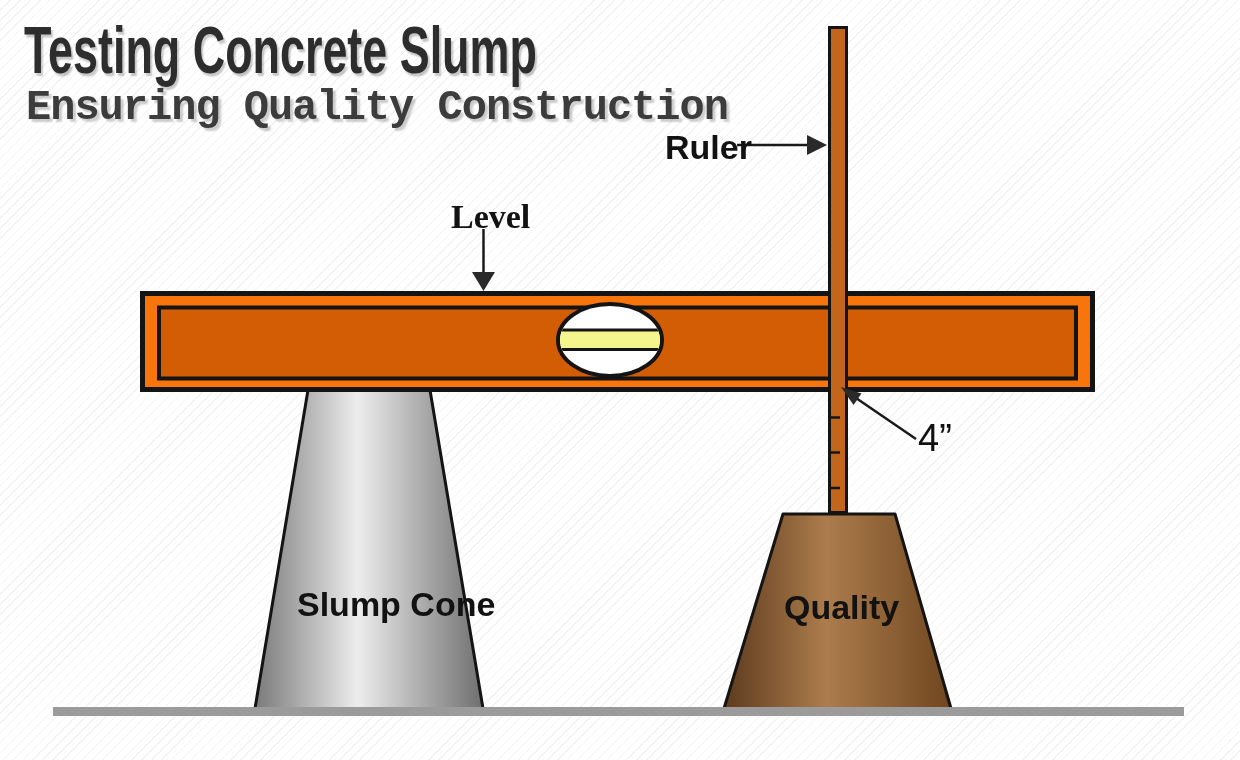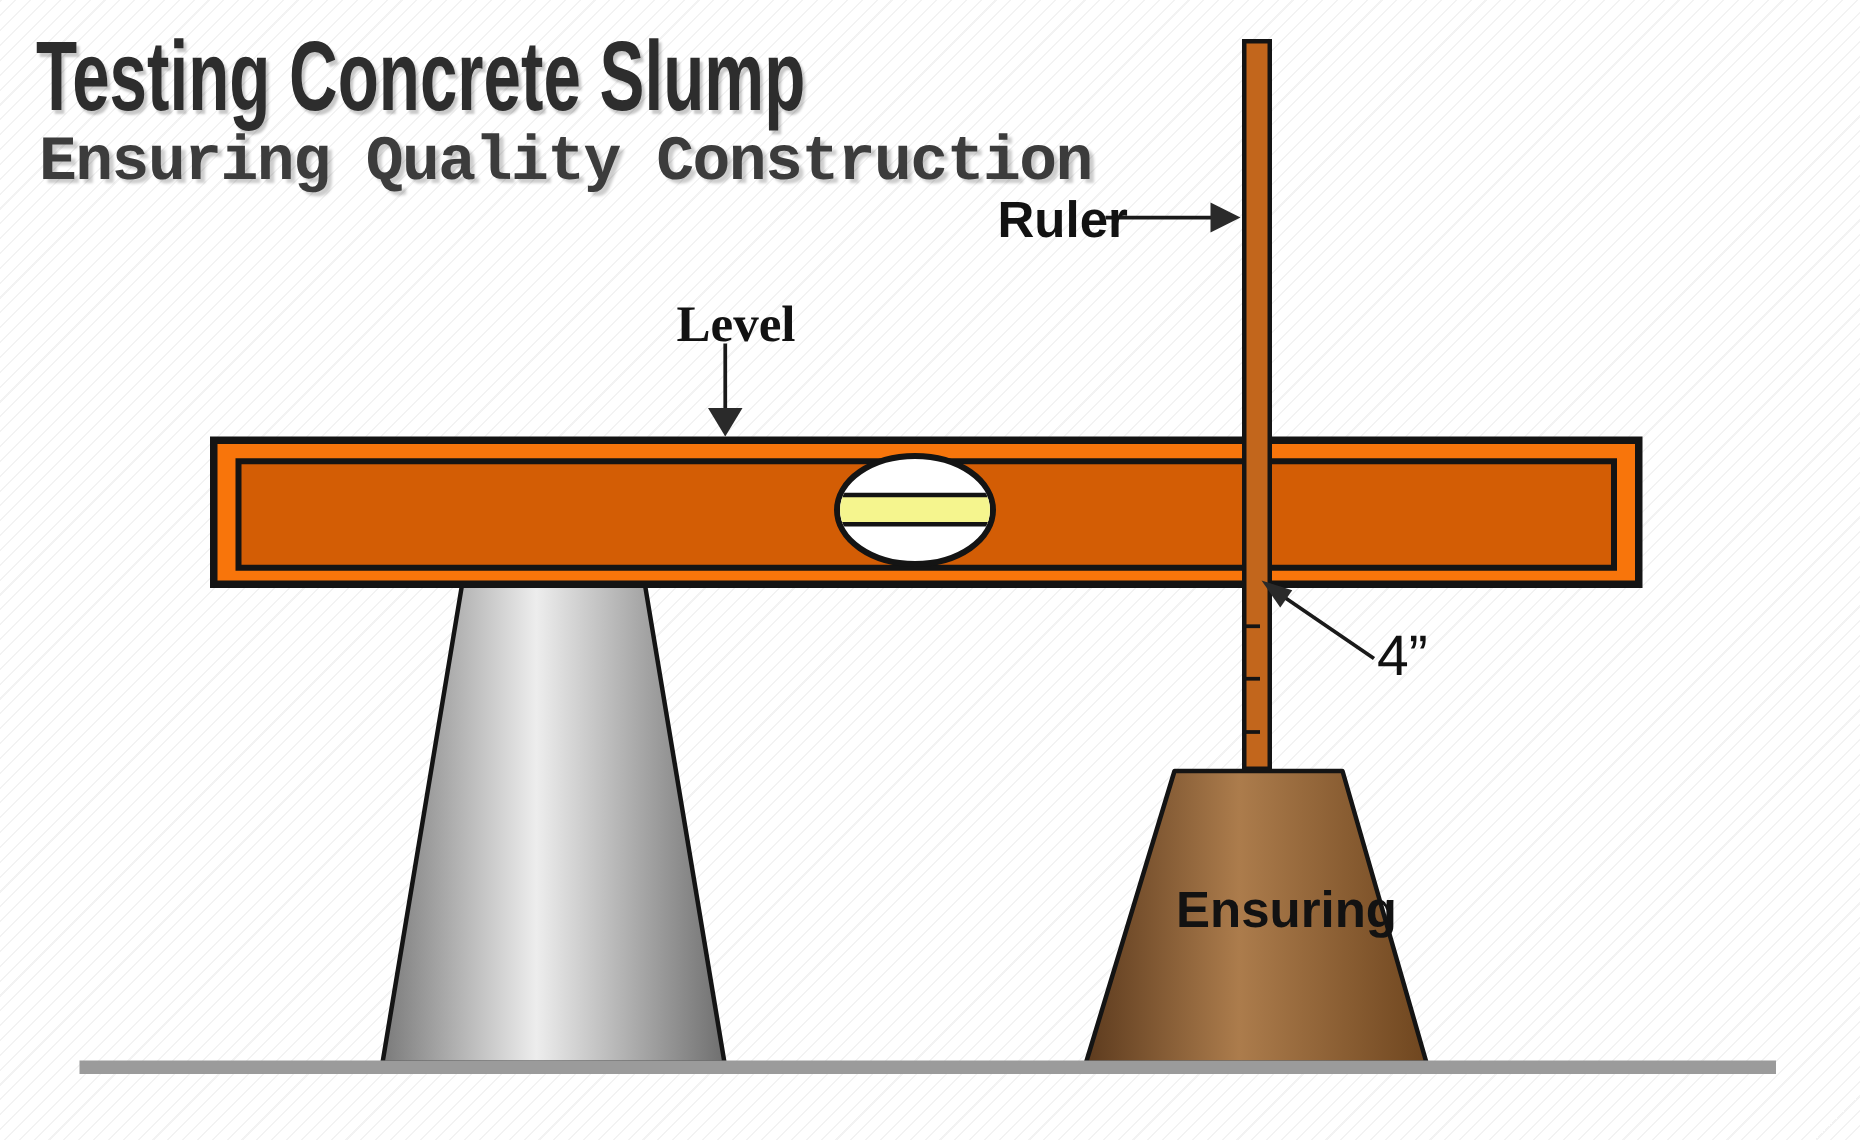--- a/index.html
+++ b/index.html
@@ -99,15 +99,16 @@
     </g>
     <g>
       <line x1="916" y1="439" x2="856" y2="398" stroke="#1a1a1a" stroke-width="2.5"></line>
       <polygon points="841,387 861.5,393.5 853.5,405" fill="#2a2a2a"></polygon>
     </g>
   </svg>
 
   <div class="lbl" style="left:665px; top:130px;">Ruler</div>
   <div class="lbl" style="left:451px; top:200px;font-family:Liberation Serif, serif;">Level</div>
   <div class="lbl lbl-measure" style="left:918px; top:419px;">4”</div>
-  <div class="lbl" style="left:784px; top:590px;">Ensuring</div>
+  <div class="lbl" style="left:297px; top:587px;">Slump Cone</div>
+  <div class="lbl" style="left:784px; top:590px;">Quality</div>
 
 </div>
 
 </body></html>

